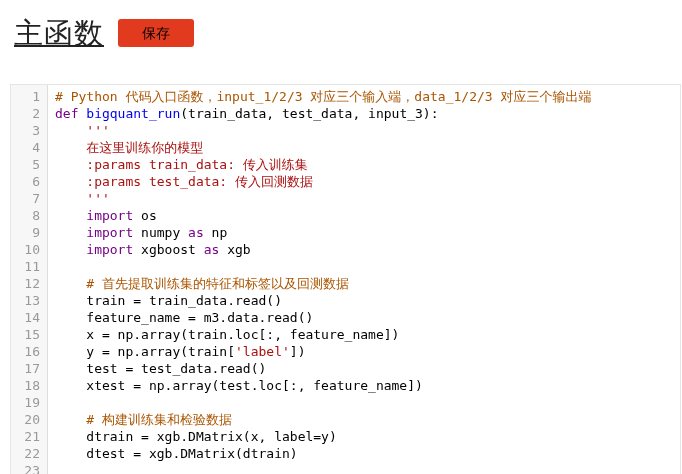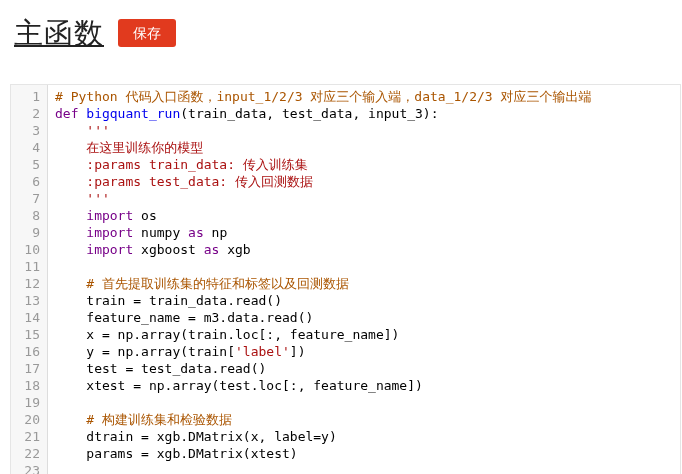--- a/index.html
+++ b/index.html
@@ -20,26 +20,26 @@
   .page-title {
     font-size: 29px;
     line-height: 40px;
     color: #222;
     font-weight: 500;
     letter-spacing: 1px;
     text-decoration: underline;
   }
   .save-btn {
     background: var(--accent, #e13a1e);
-    color: #ffffff;
+    color: #000000;
     border: none;
     border-radius: 3px;
     font-size: 14px;
     line-height: 1;
-    padding: 7px 15px;
+    padding: 7px 24px;
     cursor: pointer;
     font-family: "Liberation Sans", sans-serif;
   }
   .editor {
     margin: 30px 1px 0 10px;
     height: 390px;
     overflow: hidden;
     border: 1px solid #e5e5e5;
     border-bottom: none;
     background: #ffffff;
@@ -170,20 +170,20 @@
       <div class="line">
         <span class="ln">20</span>
         <span class="lc"><span class="c-com">    # 构建训练集和检验数据</span></span>
       </div>
       <div class="line">
         <span class="ln">21</span>
         <span class="lc"><span class="c-plain">    dtrain = xgb.DMatrix(x, label=y)</span></span>
       </div>
       <div class="line">
         <span class="ln">22</span>
-        <span class="lc"><span class="c-plain">    params = xgb.DMatrix(xtest)</span></span>
+        <span class="lc"><span class="c-plain">    dtest = xgb.DMatrix(dtrain)</span></span>
       </div>
       <div class="line">
         <span class="ln">23</span>
         <span class="lc"></span>
       </div>
     </div>
 </div>
 
 </body></html>

